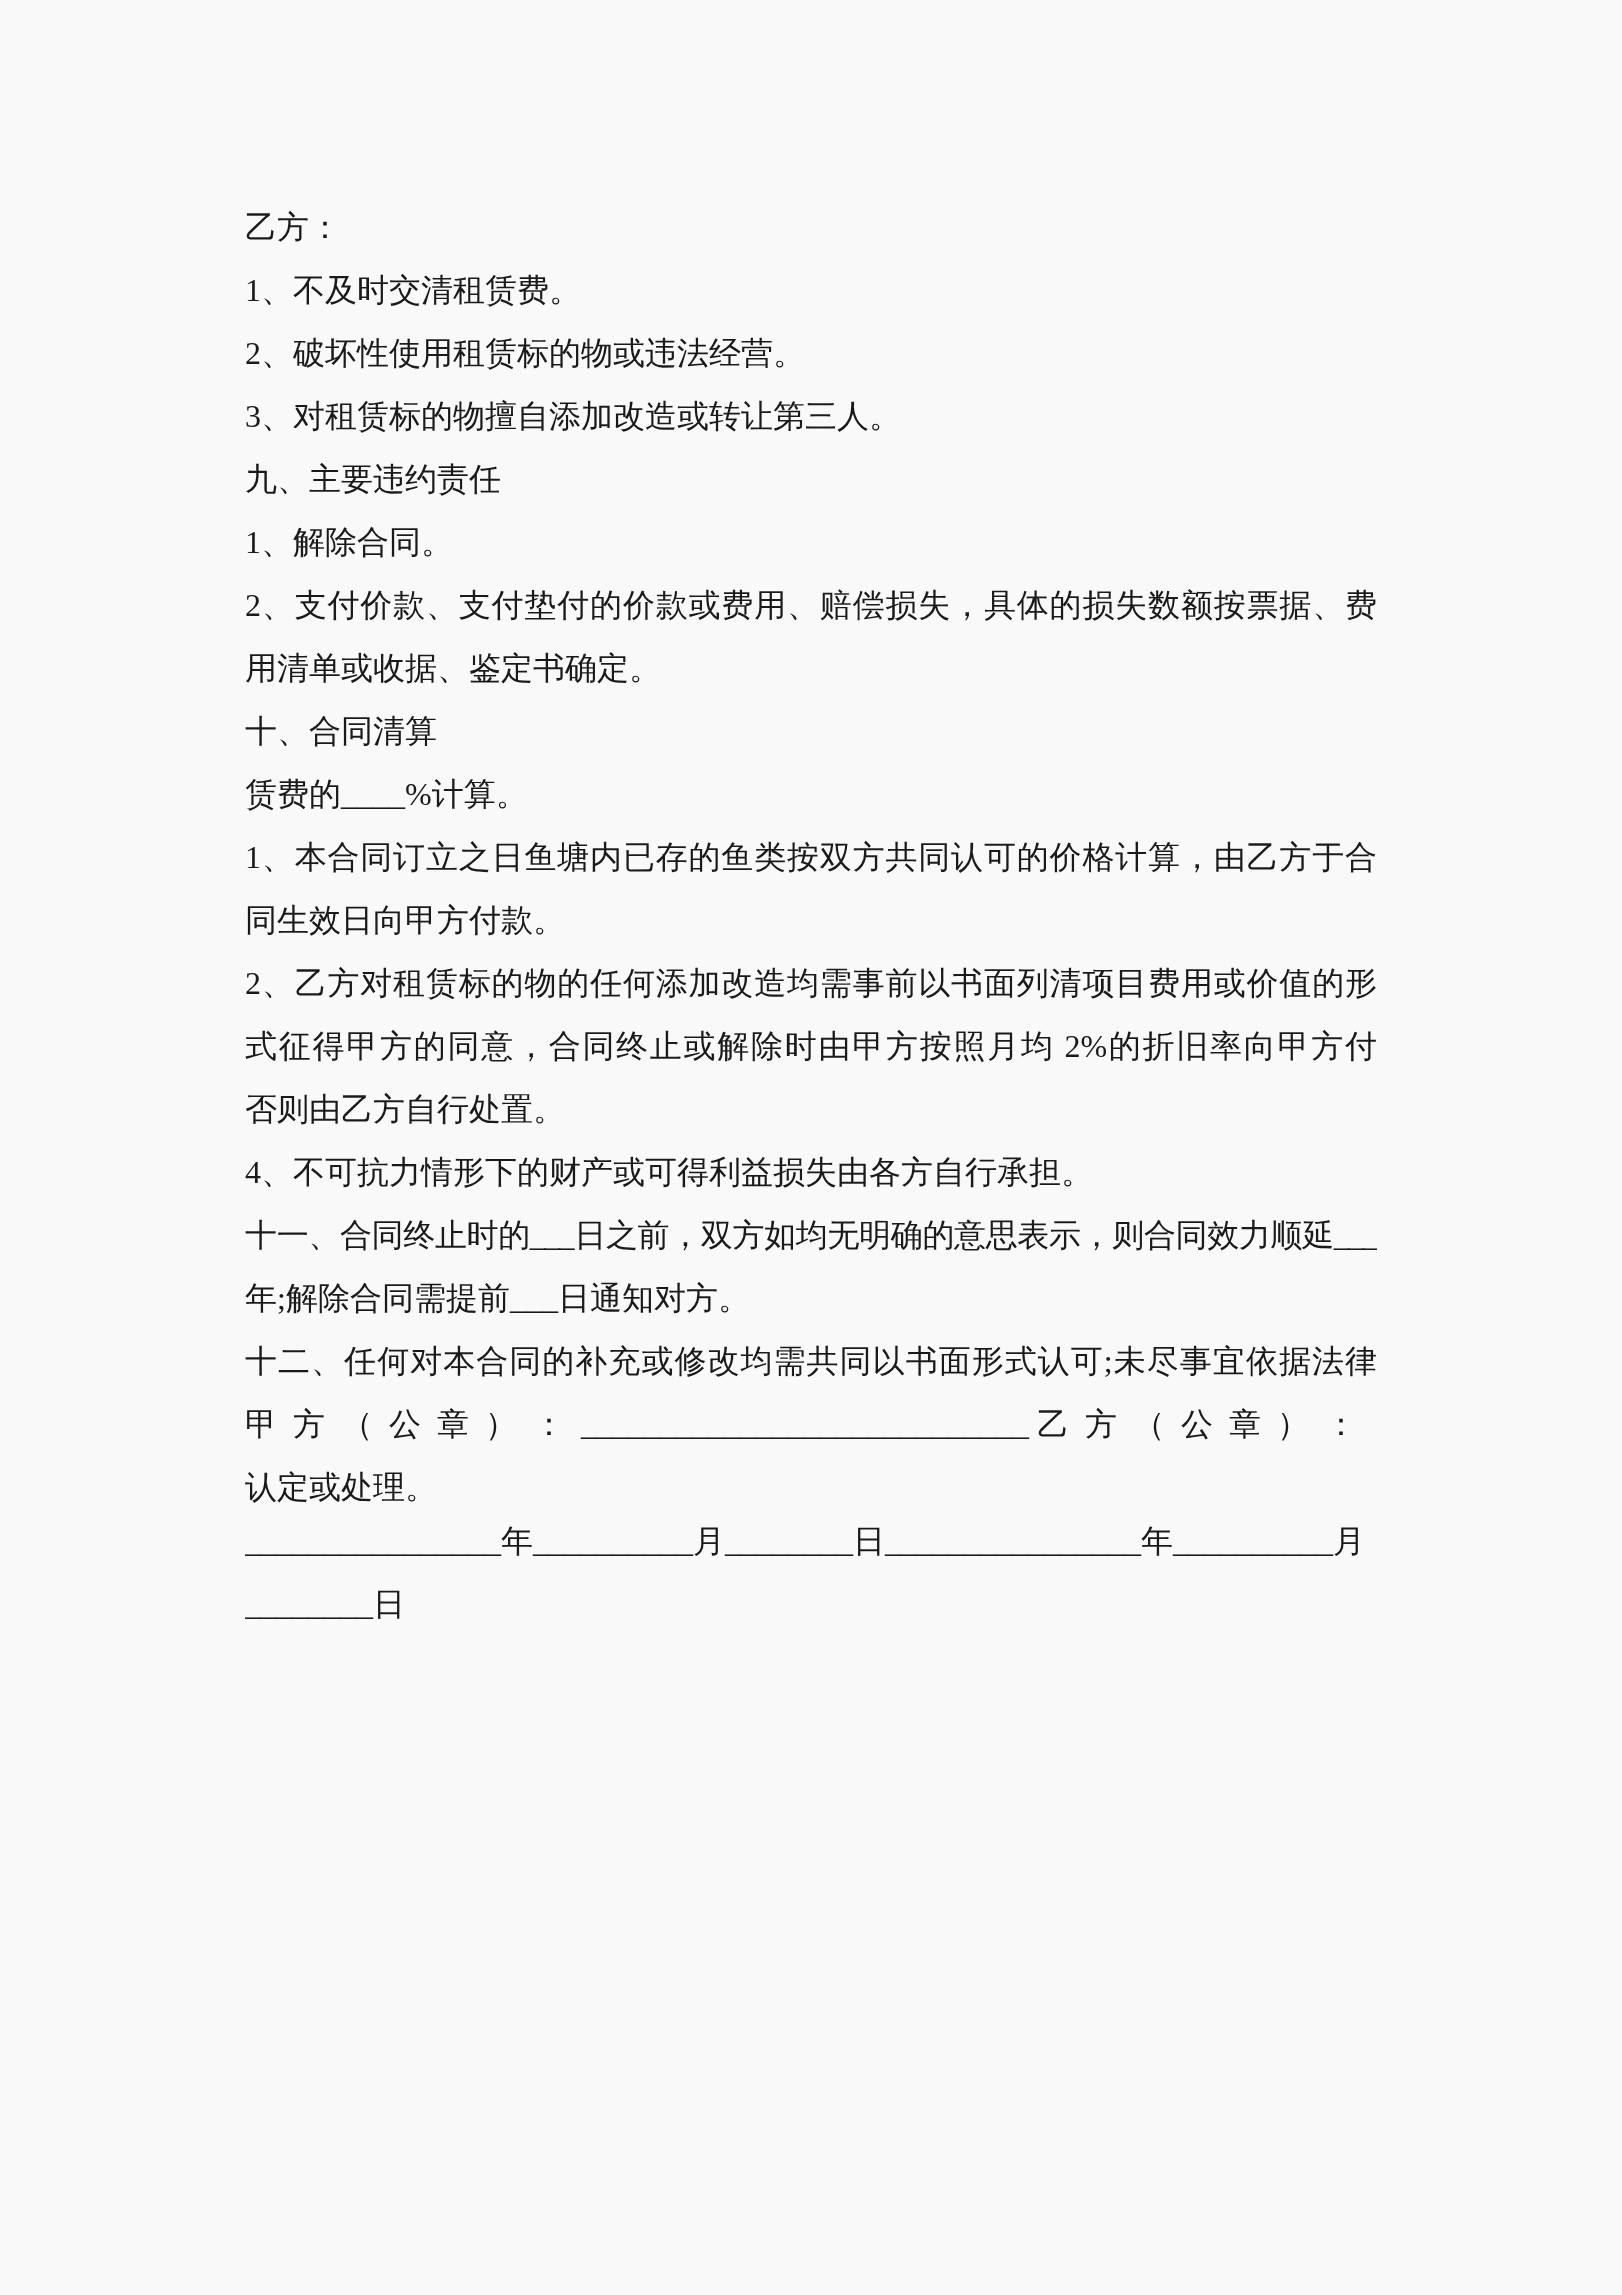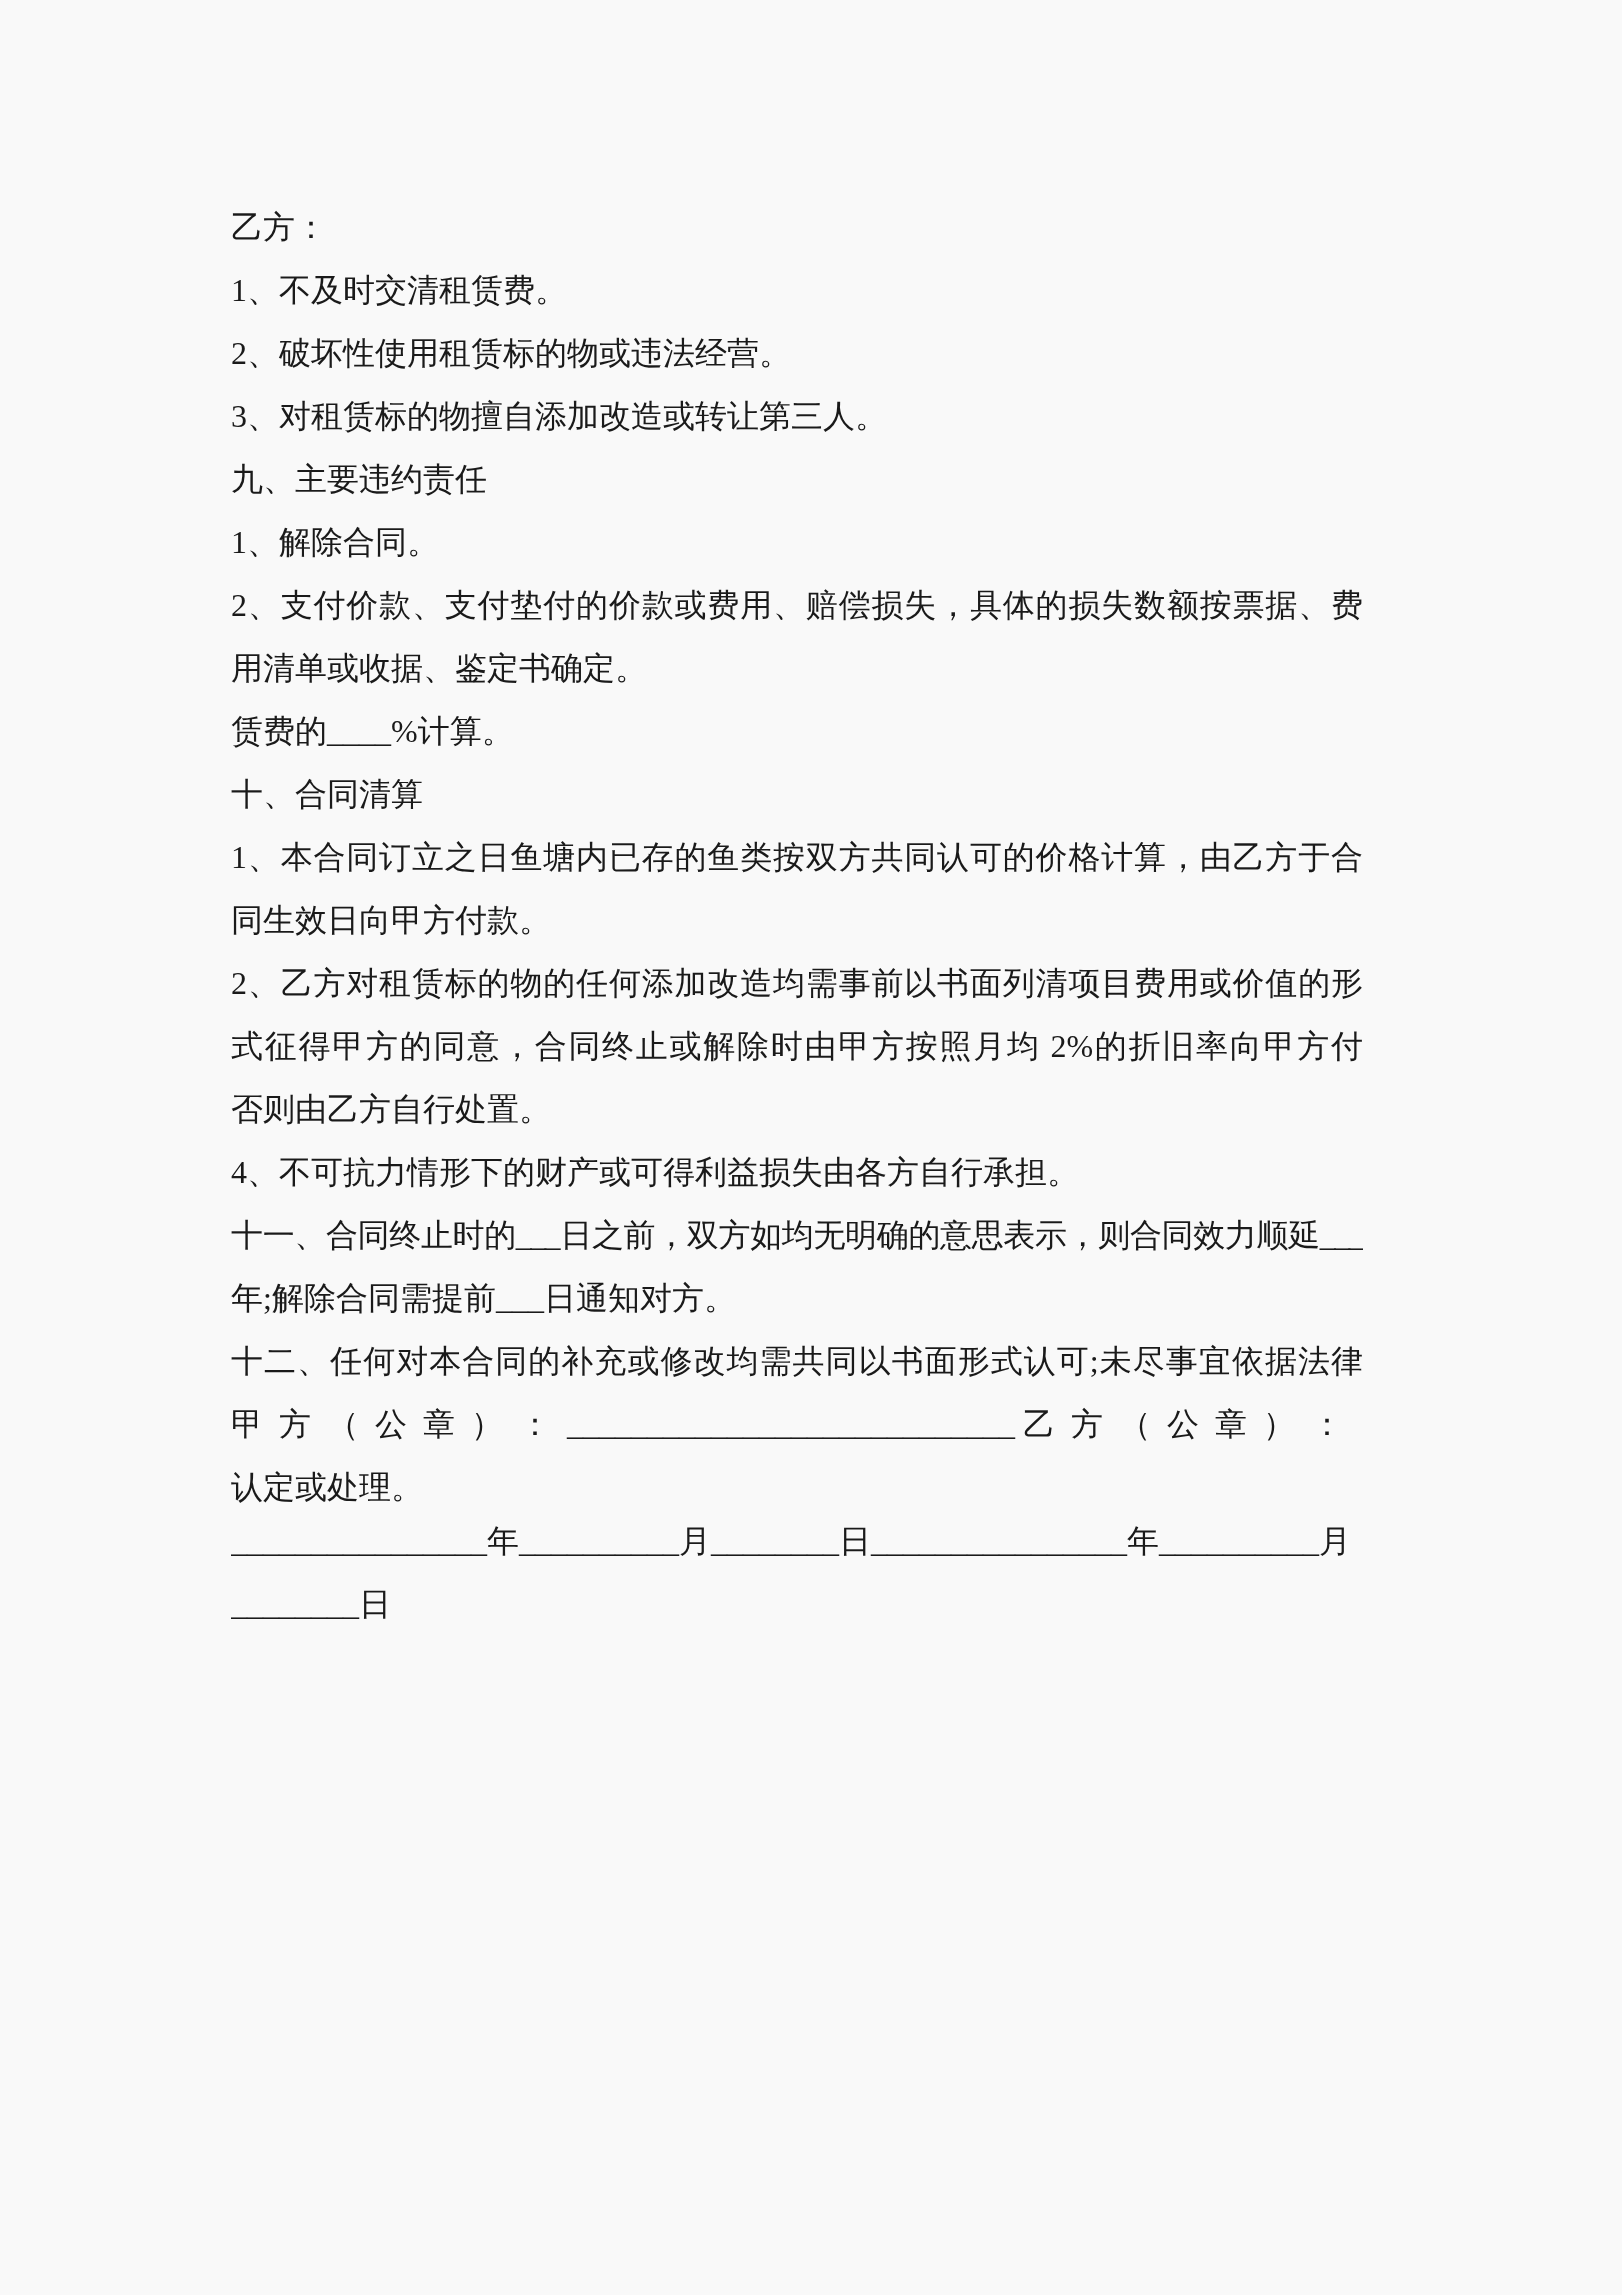--- a/index.html
+++ b/index.html
@@ -13,21 +13,21 @@
   .page {
     position: relative;
     width: 1623px;
     height: 2295px;
     background: #f9f9f9;
     font-family: "Liberation Serif", "DejaVu Serif", serif;
     color: #1a1a1a;
   }
   .doc {
     position: absolute;
-    left: 231px;
+    left: 245px;
     top: 196px;
     width: 1132px;
     font-size: 32px;
     line-height: 63px;
   }
   .line {
     height: 63px;
     overflow: hidden;
     text-align: left;
   }
@@ -60,22 +60,22 @@
   <div class="doc">
 
     <div class="line">乙方：</div>
     <div class="line">1、不及时交清租赁费。</div>
     <div class="line">2、破坏性使用租赁标的物或违法经营。</div>
     <div class="line">3、对租赁标的物擅自添加改造或转让第三人。</div>
     <div class="line">九、主要违约责任</div>
     <div class="line">1、解除合同。</div>
     <div class="line fill">2、支付价款、支付垫付的价款或费用、赔偿损失，具体的损失数额按票据、费</div>
     <div class="line">用清单或收据、鉴定书确定。</div>
+    <div class="line">十、合同清算</div>
     <div class="line">赁费的____%计算。</div>
-    <div class="line">十、合同清算</div>
     <div class="line fill">1、本合同订立之日鱼塘内已存的鱼类按双方共同认可的价格计算，由乙方于合</div>
     <div class="line">同生效日向甲方付款。</div>
     <div class="line fill">2、乙方对租赁标的物的任何添加改造均需事前以书面列清项目费用或价值的形</div>
     <div class="line fill">式征得甲方的同意，合同终止或解除时由甲方按照月均 2%的折旧率向甲方付款，</div>
     <div class="line">否则由乙方自行处置。</div>
     <div class="line">4、不可抗力情形下的财产或可得利益损失由各方自行承担。</div>
     <div class="line fill tight">十一、合同终止时的___日之前，双方如均无明确的意思表示，则合同效力顺延___</div>
     <div class="line">年;解除合同需提前___日通知对方。</div>
     <div class="line fill">十二、任何对本合同的补充或修改均需共同以书面形式认可;未尽事宜依据法律</div>
     <div class="line sig-row"><span>甲  方  （  公  章  ）  ：</span><span>  ____________________________ </span><span>乙  方  （  公  章  ）  ：</span></div>

